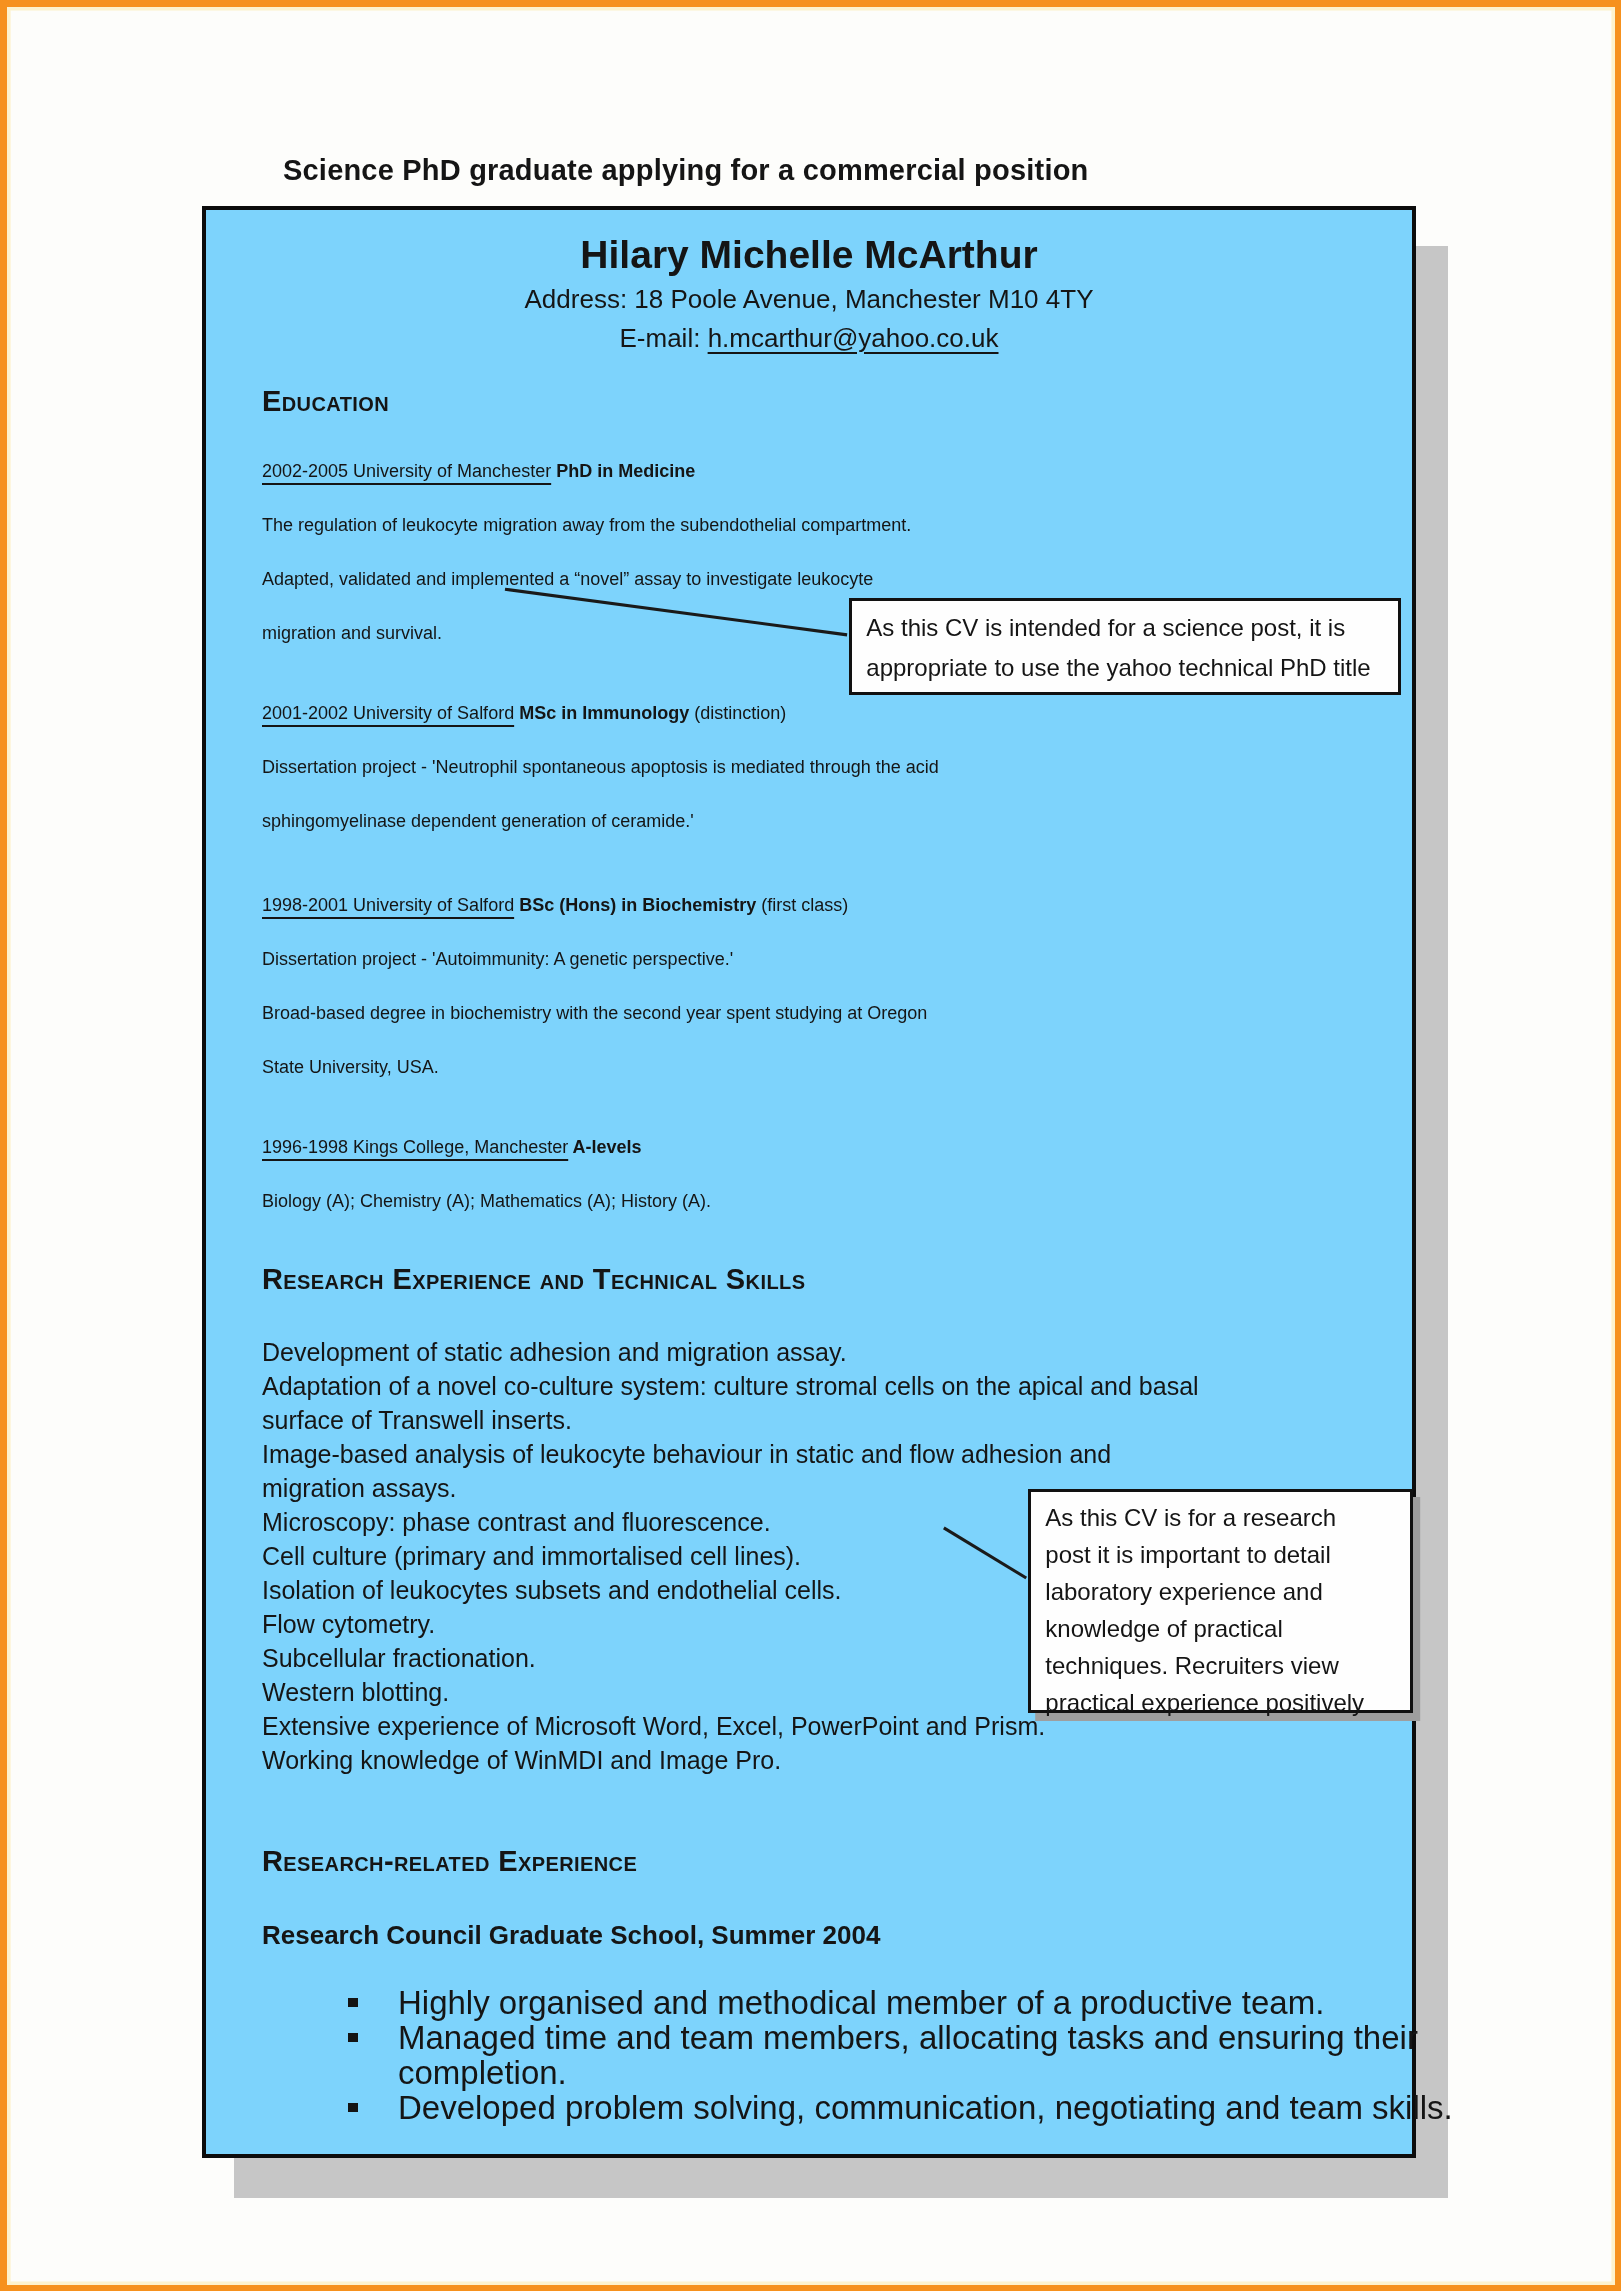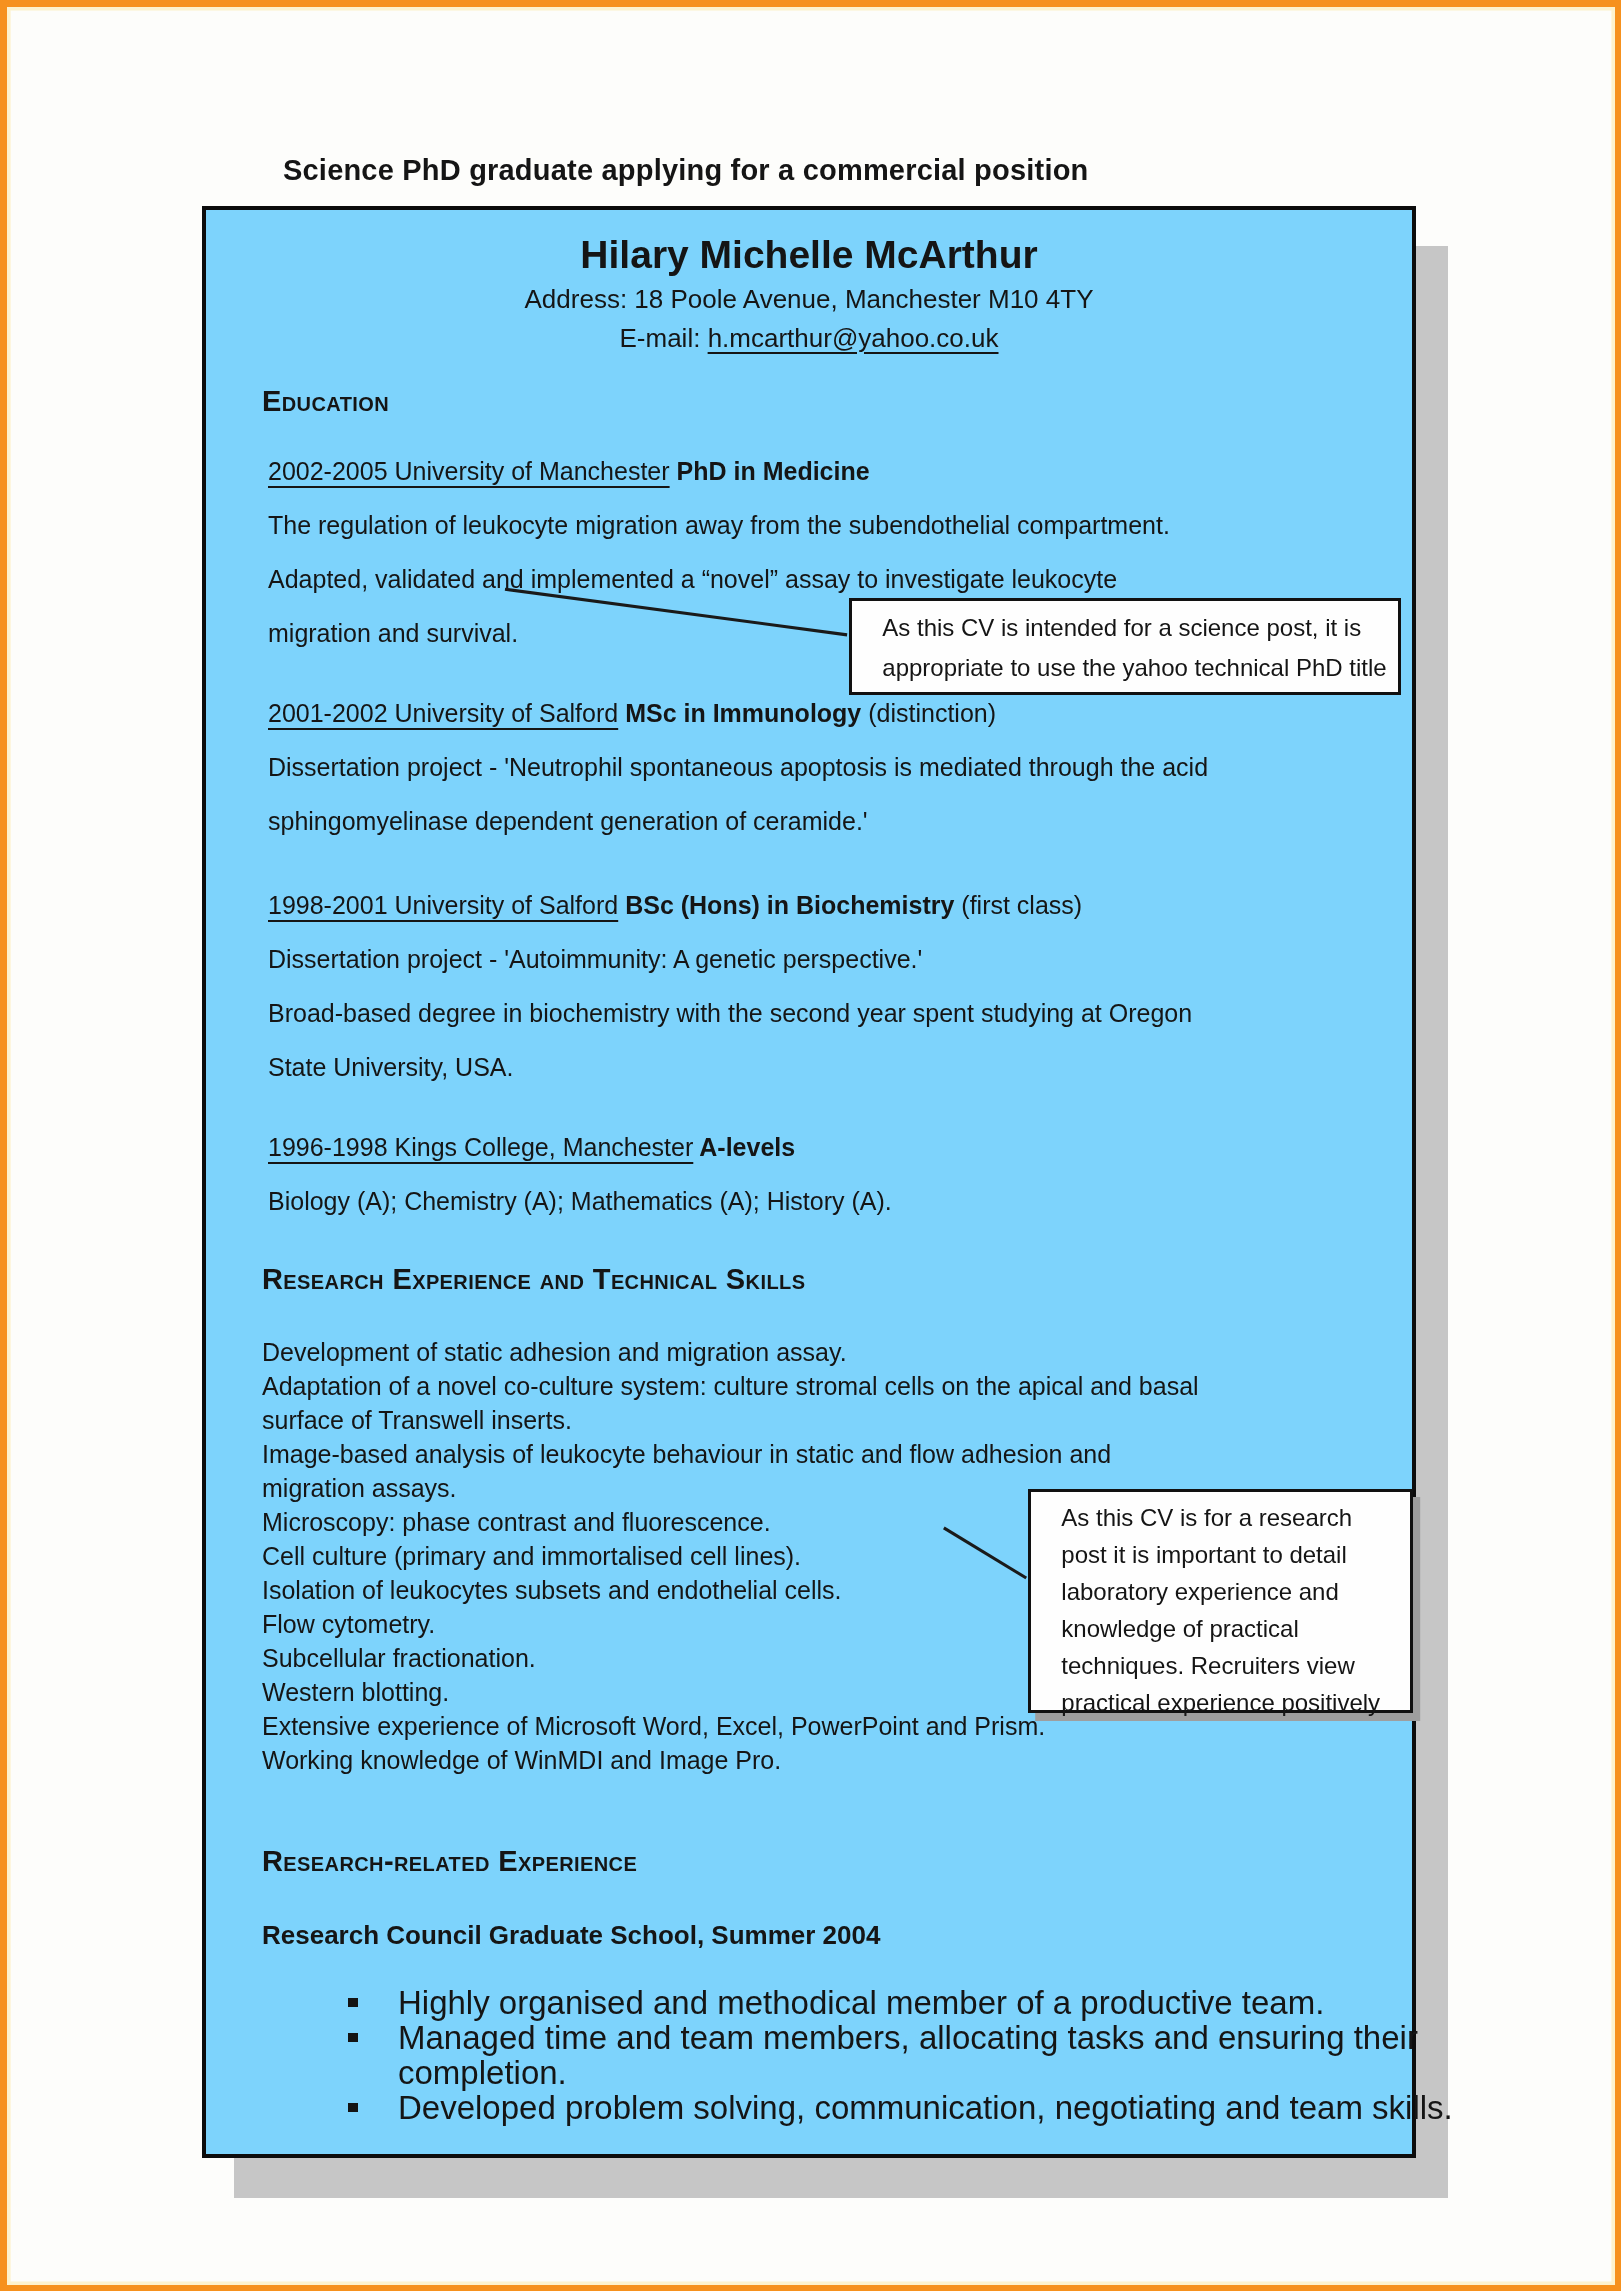--- a/index.html
+++ b/index.html
@@ -20,36 +20,36 @@
   .cv-header { position:absolute; left:0; top:19.7px; width:100%; text-align:center; }
   .name { font-size:39px; font-weight:bold; line-height:50px; }
   .contact { font-size:26px; line-height:39px; }
   .email-link { text-decoration:underline; text-underline-offset:4.5px; text-decoration-thickness:1.8px; }
 
   .h1 { position:absolute; left:56px; margin:0; font-size:29px; font-weight:bold; font-variant:small-caps; line-height:38px; white-space:nowrap; letter-spacing:0.4px; }
   .h1-education { top:172px; }
   .h1-skills { top:1050px; }
   .h1-related { top:1632px; }
 
-  .edu { position:absolute; left:56px; font-size:25px; line-height:54px;margin-left:6px; }
+  .edu { position:absolute; left:56px; font-size:18px; line-height:54px; }
   .edu-1 { top:234px; } .edu-2 { top:476px; } .edu-3 { top:668px; } .edu-4 { top:910px; }
   .line { white-space:pre; }
   .u { text-decoration:underline; text-decoration-thickness:2.2px; text-underline-offset:6.3px; }
   .b { font-weight:bold; }
 
   .skills-list { position:absolute; left:56px; top:1125px; font-size:25px; line-height:34px; }
 
   .subhead { position:absolute; left:56px; top:1706px; font-size:26px; font-weight:bold; line-height:38px; white-space:nowrap; }
 
   .bullets { position:absolute; left:56px; top:1775px; font-size:33px; line-height:35px; }
   .b-line { position:relative; padding-left:136px; white-space:pre; }
   .b-line.with-marker::before { content:""; position:absolute; left:86px; top:12.5px; width:9.9px; height:9.9px; background:#141414; }
 
   .callout { position:absolute; box-sizing:border-box; background:#fefefe; border:3.6px solid #111; font-size:24px; padding:7.2px 14.3px; }
-  .callout .c-line { white-space:nowrap;margin-left:16px; }
+  .callout .c-line { white-space:nowrap; }
   .callout-1 { left:842px; top:591px; width:552px; height:97px; line-height:40px; }
   .callout-2 { left:1021px; top:1482px; width:385px; height:224px; line-height:37px; box-shadow:7.2px 8px 0 #9e9e9e; }
 
   .connectors { position:absolute; left:0; top:0; pointer-events:none; }
 </style>
 </head>
 <body>
 
 <div class="page">
 

